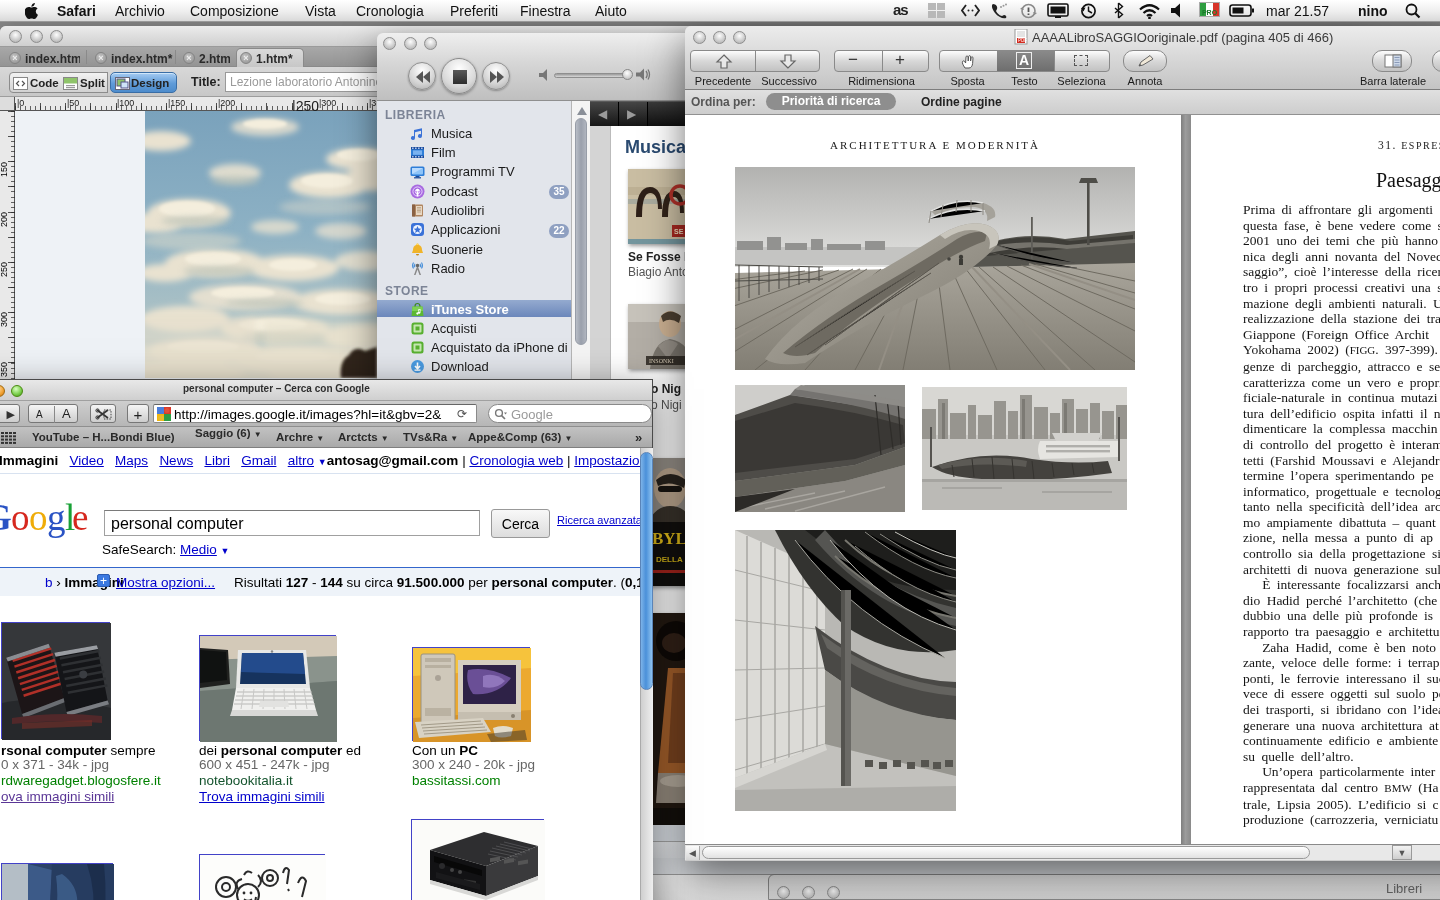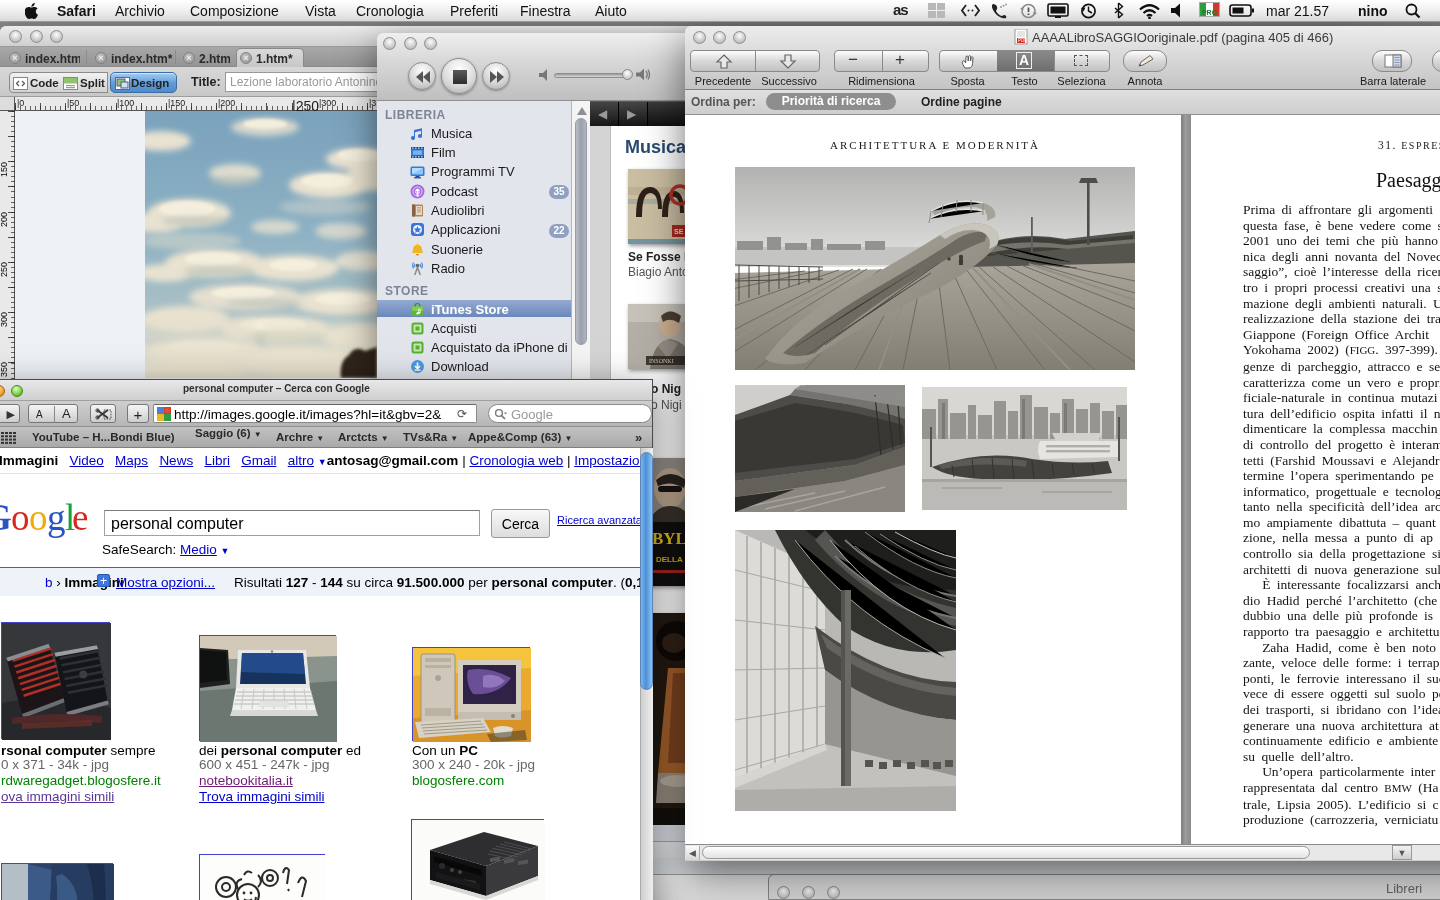--- a/index.html
+++ b/index.html
@@ -883,25 +883,25 @@
             <path d="M80 80 Q90 76 100 80 L98 88 Q88 91 82 88Z" fill="#e2dccc"></path>
             <path d="M74 86 L112 82 L114 92 L78 94Z" fill="#3a3428" opacity=".5"></path>
           </svg></div>
 
       <div class="abs" style="left:30px;top:295px;font-size:13.5px;"><b>rsonal computer</b> sempre</div>
       <div class="abs" style="left:30px;top:309px;font-size:13.5px;color:#666;">0 x 371 - 34k - jpg</div>
       <div class="abs" style="left:30px;top:325px;font-size:13.5px;color:#008000;">rdwaregadget.blogosfere.it</div>
       <div class="abs" style="left:30px;top:341px;font-size:13.5px;"><a class="gl" style="color:#5a3696;" href="#v">ova immagini simili</a></div>
       <div class="abs" style="left:228px;top:295px;font-size:13.5px;">dei <b>personal computer</b> ed</div>
       <div class="abs" style="left:228px;top:309px;font-size:13.5px;color:#666;">600 x 451 - 247k - jpg</div>
-      <div class="abs" style="left:228px;top:325px;font-size:13.5px;color:#701a75;text-decoration:underline;">notebookitalia.it</div>
+      <div class="abs" style="left:228px;top:325px;font-size:13.5px;color:#14532d;">notebookitalia.it</div>
       <div class="abs" style="left:228px;top:341px;font-size:13.5px;text-align:center;"><a class="gl" href="#v">Trova immagini simili</a></div>
       <div class="abs" style="left:441px;top:295px;font-size:13.5px;">Con un <b>PC</b></div>
       <div class="abs" style="left:441px;top:309px;font-size:13.5px;color:#666;">300 x 240 - 20k - jpg</div>
-      <div class="abs" style="left:441px;top:325px;font-size:13.5px;color:#008000;">blogosfere.com</div>
+      <div class="abs" style="left:441px;top:325px;font-size:13.5px;color:#008000;">bassitassi.com</div>
 
       <div class="abs" style="left:30px;top:415px;width:112px;height:80px;border:1px solid #4242c8;" id="th4"><svg width="112" height="80" viewBox="0 0 112 80">
             <rect width="112" height="80" fill="#2c4266"></rect>
             <rect width="26" height="80" fill="#b4bec6"></rect>
             <path d="M26 0 L50 6 L46 80 L26 80Z" fill="#3c5a88"></path>
             <path d="M50 0 L112 0 L112 80 L46 80Z" fill="#263c60"></path>
             <path d="M60 10 Q80 24 74 50 Q66 70 58 78 L50 70 Q58 40 54 12Z" fill="#40618f" opacity=".8"></path>
             <path d="M85 0 Q95 30 90 60 L100 70 Q106 40 102 0Z" fill="#1c2e4c"></path>
           </svg></div>
       <div class="abs" style="left:228px;top:406px;width:126px;height:89px;border:1px solid #4242c8;" id="th5"><svg width="126" height="89" viewBox="0 0 126 89">

